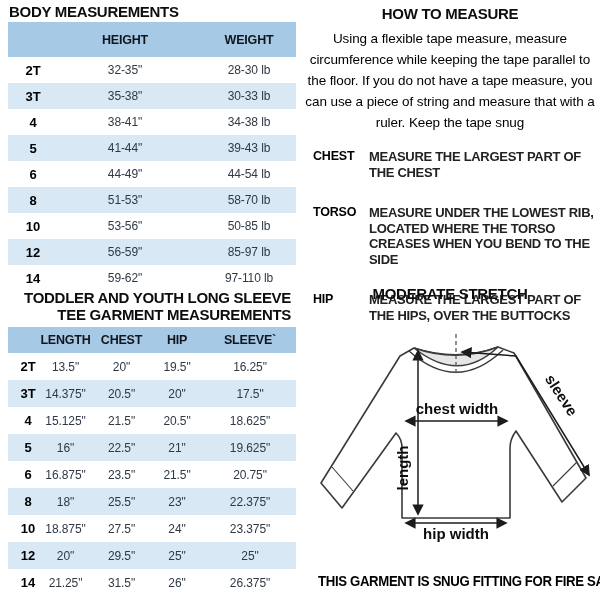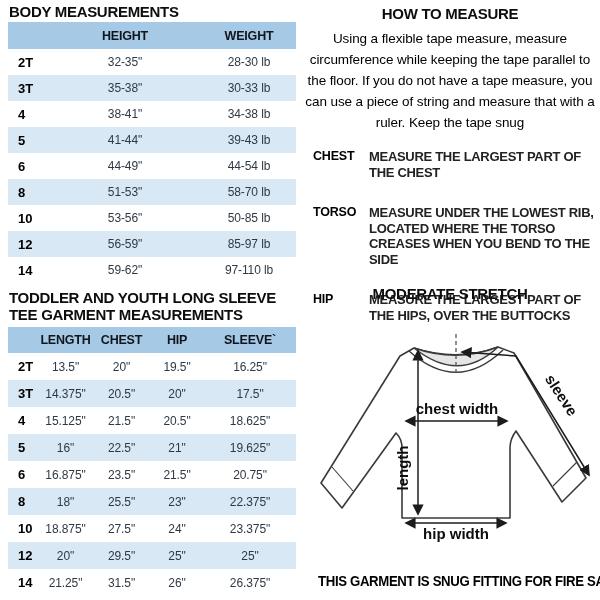--- a/index.html
+++ b/index.html
@@ -4,40 +4,40 @@
 <style>
   html,body{margin:0;padding:0;}
   body{
     width:600px;height:600px;position:relative;overflow:hidden;
     background:#ffffff;color:#1a1a1a;
     font-family:"Liberation Sans","DejaVu Sans",sans-serif;
   }
   .abs{position:absolute;}
   .sec-title{
     font-weight:bold;font-size:15px;line-height:17px;
-    letter-spacing:-0.3px;color:#0d0d0d;margin:0;
+    letter-spacing:-0.3px;color:#0d0d0d;margin:0;text-align:right;
   }
   .centered{text-align:center;}
 
   
   table{border-collapse:collapse;table-layout:fixed;width:288px;}
   th{
     background:#a6c9e6;color:#11151c;font-weight:bold;
     font-size:12.5px;letter-spacing:-0.2px;text-align:center;padding:0;
   }
-  #body-table th{height:27px;}
+  #body-table th{height:35px;}
   #garment-table th{height:26px;}
   td{
     text-align:center;font-size:12px;color:#2f3945;
     padding:0;letter-spacing:-0.1px;
   }
   #body-table td{height:26px;}
   #garment-table td{height:27px;}
   td.size-cell{
-    text-align:left;padding-left:10px;font-weight:bold;
+    text-align:center;padding-left:10px;font-weight:bold;
     font-size:13px;color:#000;
   }
   th.size-col{text-align:left;}
   tbody tr:nth-of-type(even) td{background:#d9e8f5;}
 
   
   .para{
     font-size:13.5px;line-height:21px;letter-spacing:-0.1px;
     color:#000000;text-align:center;margin:0;
   }

